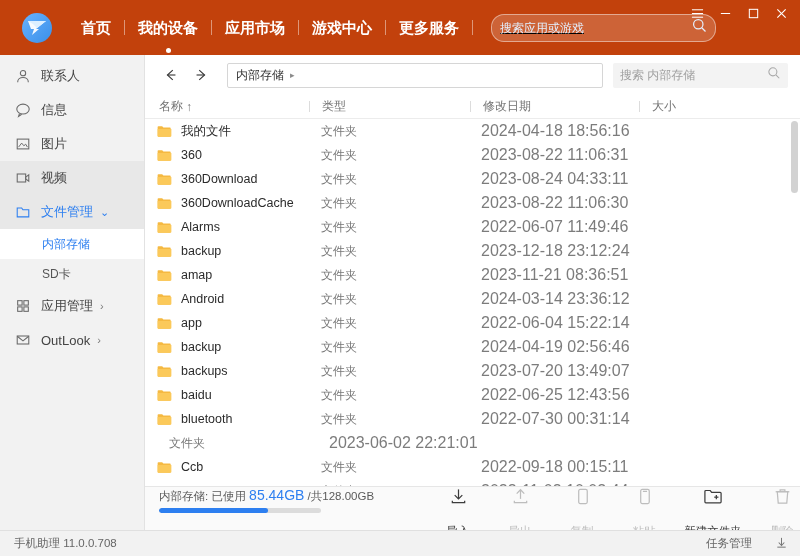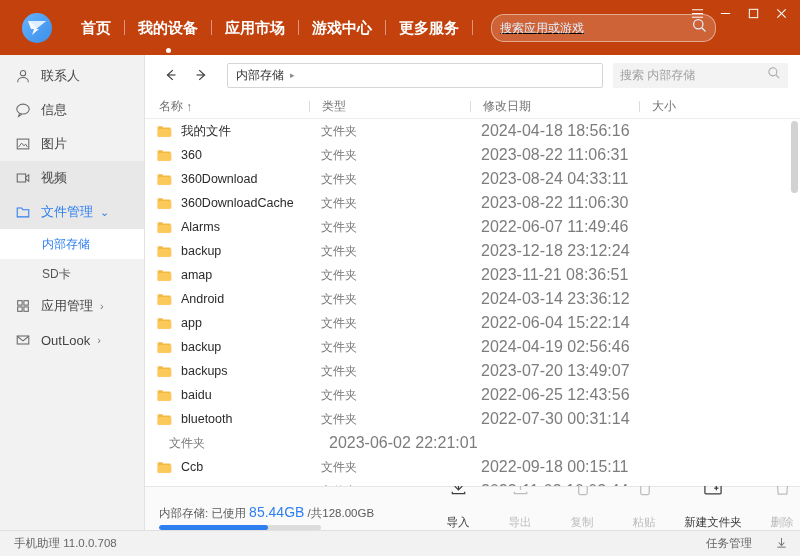--- a/index.html
+++ b/index.html
@@ -252,21 +252,21 @@
     border-radius: 4px;
   }
 
   
   .bottombar {
     height: 44px;
     flex: 0 0 44px;
     background: #fafafa;
     border-top: 1px solid #e6e6e6;
     display: flex;
-    align-items: flex-end;
+    align-items: flex-start;
     padding-left: 14px;
   }
   .storage { width: 250px; flex: 0 0 250px; }
   .storage-line { font-size: 11.5px; color: #5a5a5a; white-space: nowrap; }
   .storage-line .used { color:#2d7ff0; font-size:14px; font-weight:500; }
   .pbar {
     margin-top: 4px;
     width: 162px; height: 5px;
     background: #dcdcdc;
     border-radius: 3px;

